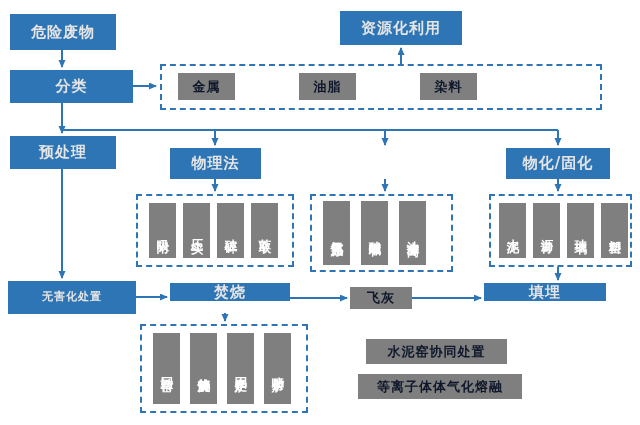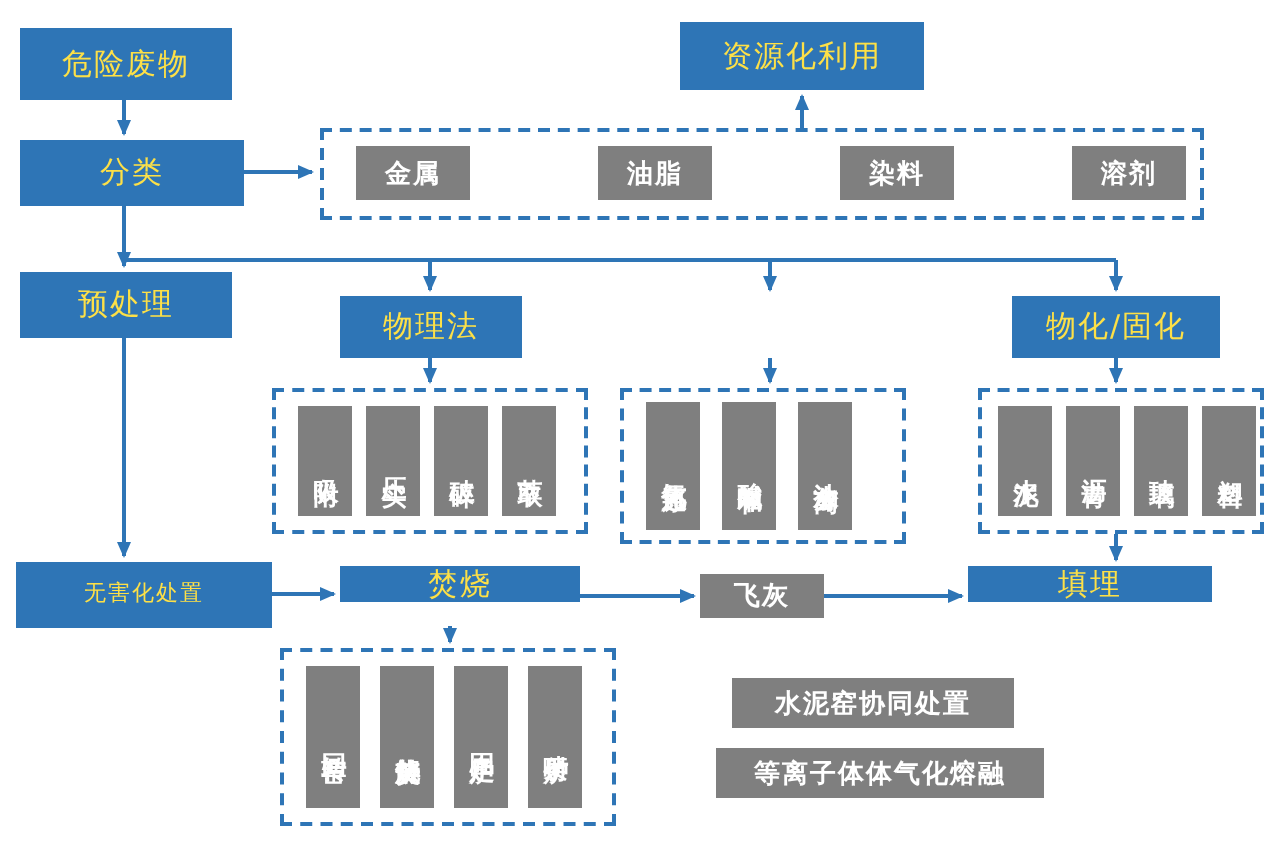--- a/index.html
+++ b/index.html
@@ -1,27 +1,27 @@
 <!DOCTYPE html>
 <html style="--node-blue: #2e75b6; --box-gray: #7f7f7f;"><head>
 <meta charset="utf-8">
 <style>
   html,body { margin:0; padding:0; background:#fff; }
   .canvas {
     position:relative; width:640px; height:425px; background:#ffffff;
     font-family:"DejaVu Sans","Liberation Sans",sans-serif; overflow:hidden;
   }
   .node {
-    position:absolute; background:var(--node-blue,#2e75b6); color:#fde047;
+    position:absolute; background:var(--node-blue,#2e75b6); color:#e5e5e5;
     display:flex; align-items:center; justify-content:center;
-    font-size:15px; font-weight:normal; letter-spacing:1px; box-sizing:border-box;
+    font-size:15px; font-weight:bold; letter-spacing:1px; box-sizing:border-box;
     text-align:center; line-height:1.1;
   }
   .gbox {
-    position:absolute; background:var(--box-gray,#7f7f7f); color:#ffffff;
+    position:absolute; background:var(--box-gray,#7f7f7f); color:#0f172a;
     display:flex; align-items:center; justify-content:center;
     font-size:13px; font-weight:bold; letter-spacing:1px; box-sizing:border-box;
     white-space:nowrap;
   }
   .vbox {
     position:absolute; background:var(--box-gray,#7f7f7f); color:#fff;
     display:flex; align-items:center; justify-content:center;
     writing-mode:vertical-rl; text-orientation:upright;
     font-size:12.5px; font-weight:bold; letter-spacing:2px; box-sizing:border-box;
   }
@@ -69,33 +69,32 @@
 
     <line x1="290" y1="298" x2="347" y2="298" marker-end="url(#arr)"></line>
 
     <line x1="412" y1="298" x2="481" y2="298" marker-end="url(#arr)"></line>
 
     <line x1="225" y1="313" x2="225" y2="321" marker-end="url(#arr)"></line>
   </svg>
 
   <div class="node" style="left:10px;top:14px;width:106px;height:36px">危险废物</div>
   <div class="node" style="left:340px;top:11px;width:122px;height:34px">资源化利用</div>
-  <div class="node" style="left:10px;top:70px;width:112px;height:33px">分类</div>
+  <div class="node" style="left:10px;top:70px;width:123px;height:33px">分类</div>
   <div class="node" style="left:10px;top:136px;width:106px;height:33px">预处理</div>
   <div class="node" style="left:170px;top:148px;width:91px;height:31px">物理法</div>
   <div class="node" style="left:506px;top:148px;width:104px;height:31px">物化/固化</div>
   <div class="node" style="left:8px;top:281px;width:128px;height:33px;font-size:11px">无害化处置</div>
   <div class="node" style="left:170px;top:283px;width:120px;height:18px">焚烧</div>
   <div class="node" style="left:484px;top:283px;width:122px;height:18px">填埋</div>
 
   <div class="dashed" style="left:160px;top:64px;width:442px;height:46px"></div>
   <div class="gbox" style="left:178px;top:73px;width:57px;height:27px">金属</div>
   <div class="gbox" style="left:299px;top:73px;width:57px;height:27px">油脂</div>
   <div class="gbox" style="left:420px;top:73px;width:57px;height:27px">染料</div>
-  <div class="gbox" style="left:536px;top:73px;width:57px;height:27px">溶剂</div>
 
   <div class="dashed" style="left:136px;top:194px;width:158px;height:73px"></div>
   <div class="vbox" style="left:149px;top:203px;width:27px;height:55px">吸附</div>
   <div class="vbox" style="left:183px;top:203px;width:27px;height:55px">压实</div>
   <div class="vbox" style="left:217px;top:203px;width:27px;height:55px">破碎</div>
   <div class="vbox" style="left:251px;top:203px;width:27px;height:55px">萃取</div>
 
   <div class="dashed" style="left:310px;top:194px;width:143px;height:78px"></div>
   <div class="vbox" style="left:323px;top:201px;width:27px;height:64px;letter-spacing:1px">氧化还原</div>
   <div class="vbox" style="left:361px;top:201px;width:27px;height:64px;letter-spacing:1px">酸碱中和</div>

